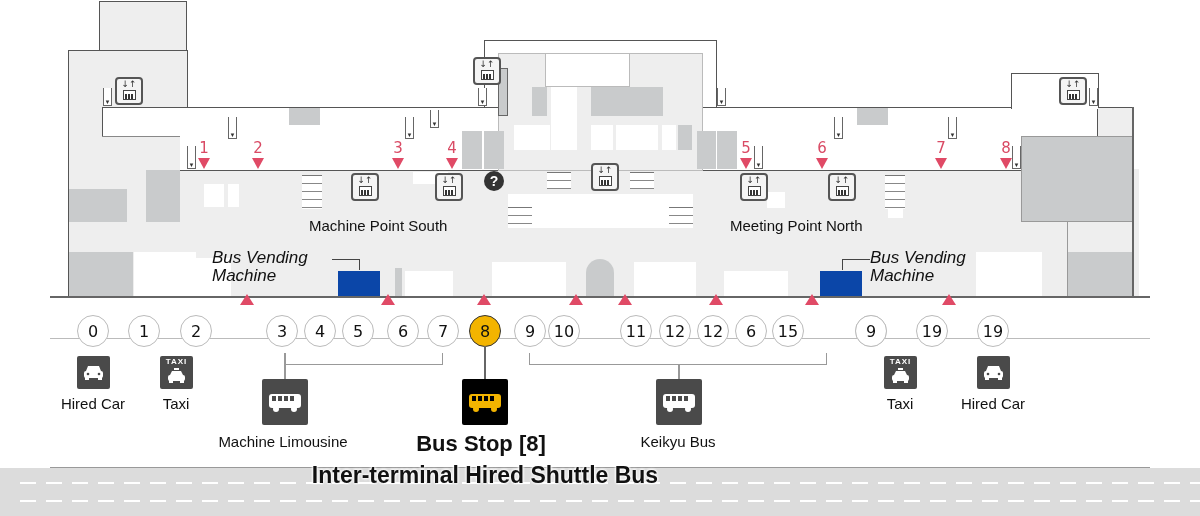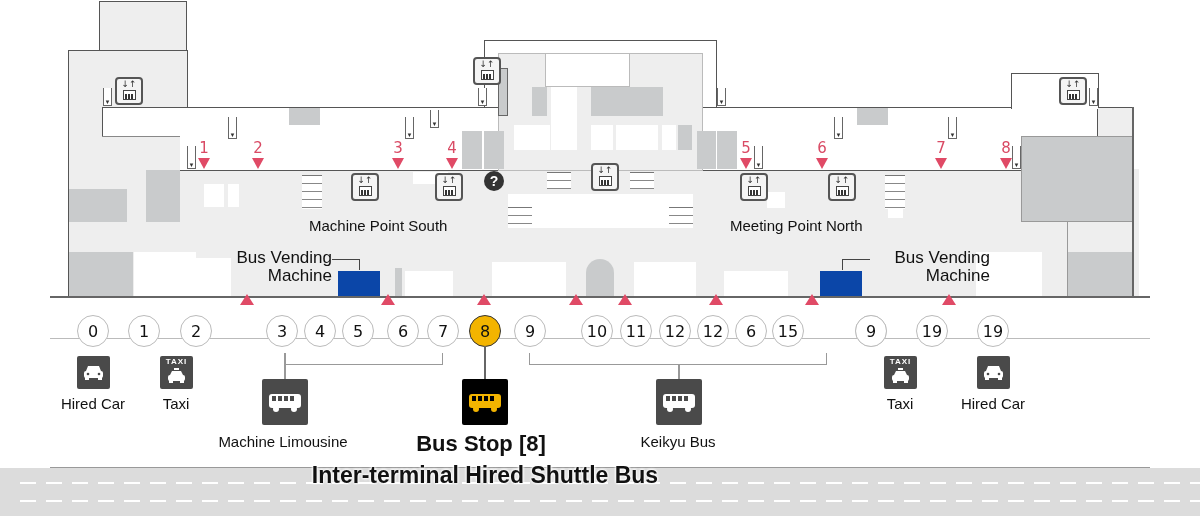--- a/index.html
+++ b/index.html
@@ -13,21 +13,21 @@
   .tri-down { position:absolute; width:0; height:0; border-left:6px solid transparent; border-right:6px solid transparent; border-top:11px solid #e04a66; transform:translateX(-50%); }
   .tri-up { position:absolute; width:0; height:0; border-left:7px solid transparent; border-right:7px solid transparent; border-bottom:11px solid #e04a66; transform:translateX(-50%); }
   .elev { position:absolute; width:28px; height:28px; border:2px solid #555; border-radius:4px; background:#f4f4f4; box-sizing:border-box; }
   .elev .arr { position:absolute; top:1px; left:0; right:0; text-align:center; font-size:9px; line-height:9px; color:#333; font-family:"DejaVu Sans", sans-serif; }
   .elev .ppl { position:absolute; left:6px; top:11px; width:13px; height:10px; border:1.5px solid #444; background:#fff; box-sizing:border-box; }
   .elev .ppl::after { content:""; position:absolute; left:1px; right:1px; top:3px; height:5px; background:repeating-linear-gradient(90deg,#333 0 2px, transparent 2px 3px); }
   .esc-v { position:absolute; width:9px; border:1px solid #666; border-top:none; background:#fff; box-sizing:border-box; }
   .esc-v::after { content:"▼"; position:absolute; bottom:0; left:0; right:0; text-align:center; font-size:6px; color:#333; }
   .esc-h { position:absolute; border-top:1px solid #777; background:repeating-linear-gradient(180deg, #ffffff 0 7px, #888 7px 8px); box-sizing:border-box; }
   .label { position:absolute; font-size:15px; white-space:nowrap; color:#111; }
-  .vend-label { position:absolute; font-size:17px; line-height:18px; text-align:right; white-space:nowrap; color:#111; }
+  .vend-label { position:absolute; font-size:17px; line-height:18px; text-align:left; white-space:nowrap; color:#111;font-style:italic; }
   .vend { position:absolute; background:#0b46a8; }
   .stop { position:absolute; width:32px; height:32px; border-radius:50%; border:1px solid #bbb; background:#fff; box-sizing:border-box; display:flex; align-items:center; justify-content:center; font-size:16px; color:#111; transform:translateX(-50%); font-family:"DejaVu Sans", sans-serif; }
   .stop.hl { background:#f3b400; border-color:#333; }
   .icon-sq { position:absolute; background:#4a4a4a; border-radius:2px; }
   .icon-sq.black { background:#000; }
   .svc-label { position:absolute; font-size:15px; white-space:nowrap; transform:translateX(-50%); color:#111; }
   .road { position:absolute; left:0; top:468px; width:1200px; height:48px; background:#dcdcdc; }
   .dash { position:absolute; left:20px; right:0; height:2px; background:repeating-linear-gradient(90deg,#fff 0 16px, transparent 16px 26px); }
 </style>
 </head>
@@ -200,21 +200,21 @@
     <div class="stop" style="left: 93px; top: 315px;">0</div>
     <div class="stop" style="left: 144px; top: 315px;">1</div>
     <div class="stop" style="left: 196px; top: 315px;">2</div>
     <div class="stop" style="left: 282px; top: 315px;">3</div>
     <div class="stop" style="left: 320px; top: 315px;">4</div>
     <div class="stop" style="left: 358px; top: 315px;">5</div>
     <div class="stop" style="left: 403px; top: 315px;">6</div>
     <div class="stop" style="left: 443px; top: 315px;">7</div>
     <div class="stop hl" style="left: 485px; top: 315px;">8</div>
     <div class="stop" style="left: 530px; top: 315px;">9</div>
-    <div class="stop" style="left: 597px; top: 315px;">10</div>
+    <div class="stop" style="left: 564px; top: 315px;">10</div>
     <div class="stop" style="left: 636px; top: 315px;">11</div>
     <div class="stop" style="left: 675px; top: 315px;">12</div>
     <div class="stop" style="left: 713px; top: 315px;">12</div>
     <div class="stop" style="left: 751px; top: 315px;">6</div>
     <div class="stop" style="left: 788px; top: 315px;">15</div>
     <div class="stop" style="left: 871px; top: 315px;">16</div>
     <div class="stop" style="left: 871px; top: 315px;">9</div>
     <div class="stop" style="left: 932px; top: 315px;">19</div>
     <div class="stop" style="left: 993px; top: 315px;">19</div>
   </div>

